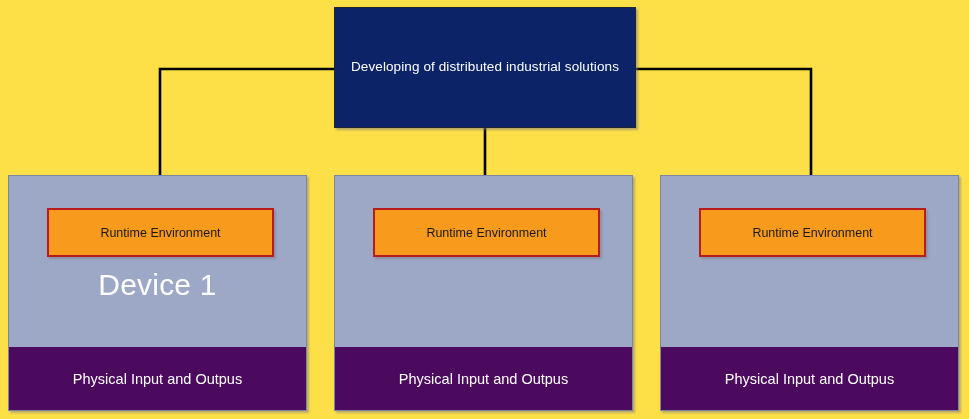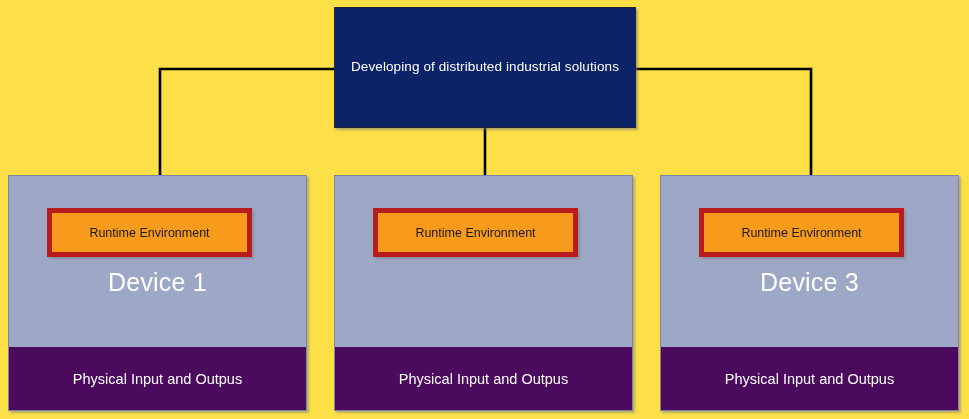--- a/index.html
+++ b/index.html
@@ -62,44 +62,44 @@
     box-shadow: 2px 2px 2px rgba(120,120,130,0.5);
   }
   #device-card-0 { left: 8px; }
   #device-card-1 { left: 334px; }
   #device-card-2 { left: 660px; }
 
   .runtime-box {
     position: absolute;
     left: 38px;
     top: 32px;
-    width: 205px;
+    width: 227px;
     height: 49px;
     background: #f89a1c;
-    border: 5px solid #b91c1c;
+    border: 2px solid #b91c1c;
     box-sizing: border-box;
     display: flex;
     align-items: center;
     justify-content: center;
     box-shadow: 2px 2px 2px rgba(120,120,130,0.5);
   }
   .runtime-label {
     color: #1a1a1a;
     font-size: 12.5px;
     text-align: center;
   }
 
   .device-title {
     position: absolute;
     left: 0;
     top: 94px;
     width: 100%;
     text-align: center;
     color: #ffffff;
-    font-size: 25px;
+    font-size: 30px;
     line-height: 1;
     letter-spacing: 0.2px;
   }
 
   .io-band {
     position: absolute;
     left: 0;
     bottom: 0;
     width: 100%;
     height: 63px;
@@ -183,19 +183,18 @@
     </div>
     <div class="io-band">
       <span class="io-label">Physical Input and Outpus</span>
     </div>
   </div>
 
   <div class="device-card" id="device-card-2">
     <div class="runtime-box">
       <span class="runtime-label">Runtime Environment</span>
     </div>
-    <div class="device-title">Device 3</div>
     <div class="io-band">
       <span class="io-label">Physical Input and Outpus</span>
     </div>
   </div>
 
 </div>
 
 </body></html>

